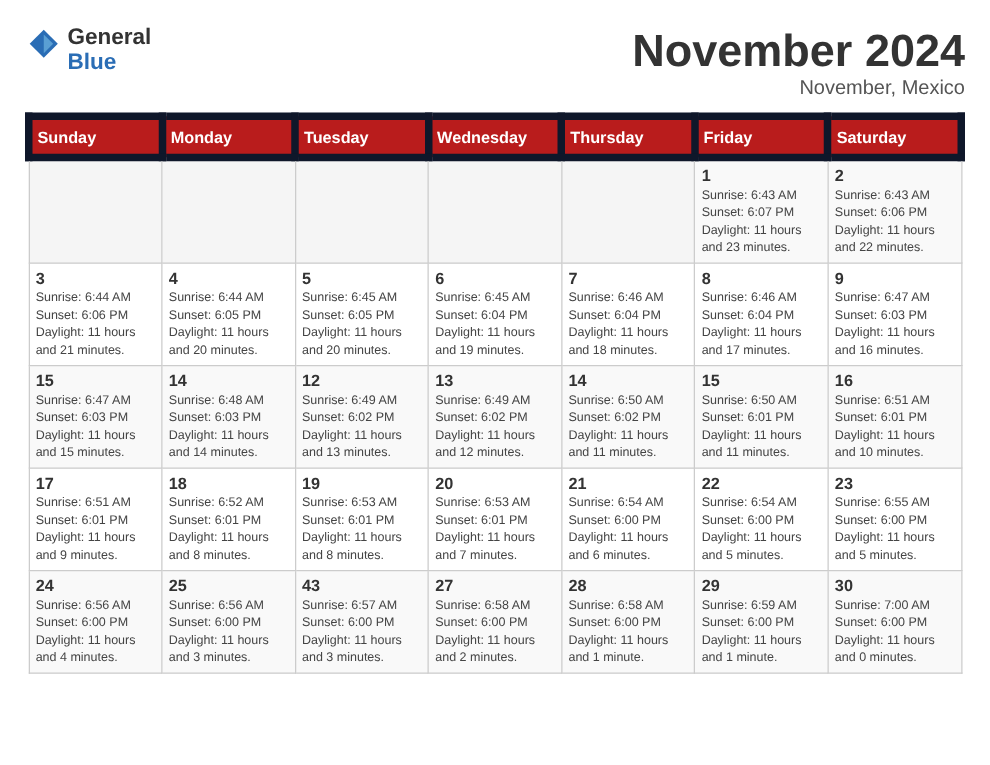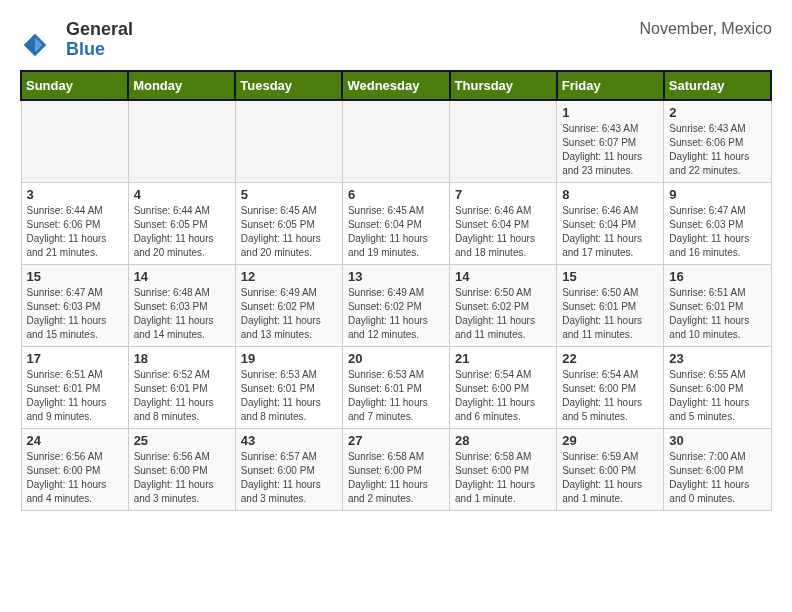--- a/index.html
+++ b/index.html
@@ -11,22 +11,22 @@
       padding: 20px;
     }
     .header {
       display: flex;
       justify-content: space-between;
       align-items: flex-start;
       margin-bottom: 10px;
     }
     .logo {
       display: flex;
-      align-items: flex-end;
-      gap: 16px;
+      align-items: flex-start;
+      gap: 4px;
     }
     .logo-text {
       display: flex;
       flex-direction: column;
       line-height: 1.1;
     }
     .logo-general {
       font-size: 18px;
       font-weight: bold;
       color: #333;
@@ -51,27 +51,27 @@
     .location {
       font-size: 16px;
       color: #555;
     }
     table {
       width: 100%;
       border-collapse: collapse;
       table-layout: fixed;
     }
     thead tr th {
-      background-color: #4d7c0f;
+      background-color: #b91c1c;
       color: #fff;
       font-size: 13px;
       font-weight: bold;
       padding: 6px 4px;
       text-align: left;
-      border: 2px solid #0f172a;
+      border: 6px solid #0f172a;
     }
     tbody tr td {
       border: 1px solid #ccc;
       vertical-align: top;
       padding: 4px 5px;
       font-size: 10.5px;
       color: #333;
       height: 80px;
       background: #fff;
     }
@@ -102,20 +102,21 @@
     <svg class="logo-icon" viewBox="0 0 40 40">
       <polygon points="20,5 35,20 20,35 5,20" fill="#2a6db5"></polygon>
       <polygon points="20,10 30,20 20,30" fill="#5a9fd4"></polygon>
     </svg>
     <div class="logo-text">
       <span class="logo-general">General</span>
       <span class="logo-blue">Blue</span>
     </div>
   </div>
   <div class="title-block">
+    <div class="month-title">November 2024</div>
     <div class="location">November, Mexico</div>
   </div>
 </div>
 
 <table>
   <thead>
     <tr>
     <th>Sunday</th>
         <th>Monday</th>
         <th>Tuesday</th>

